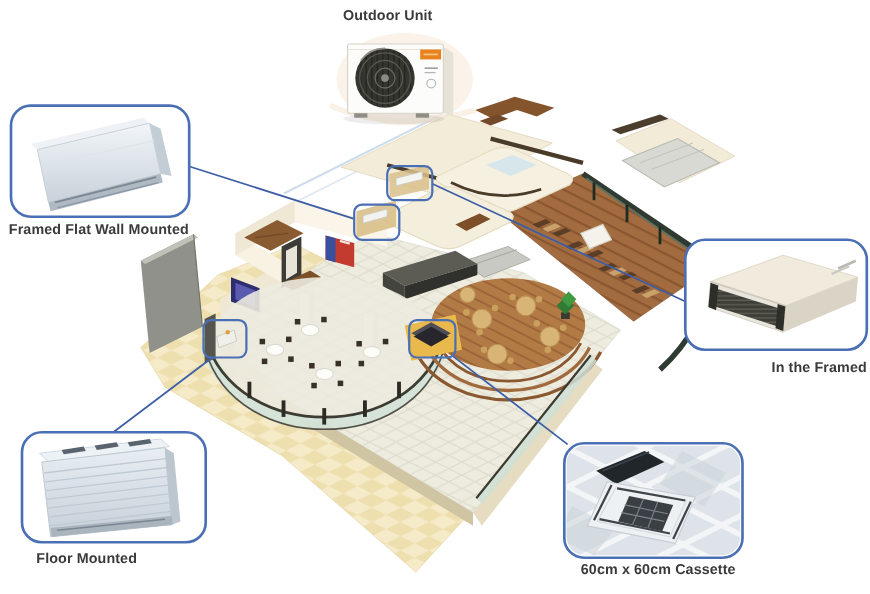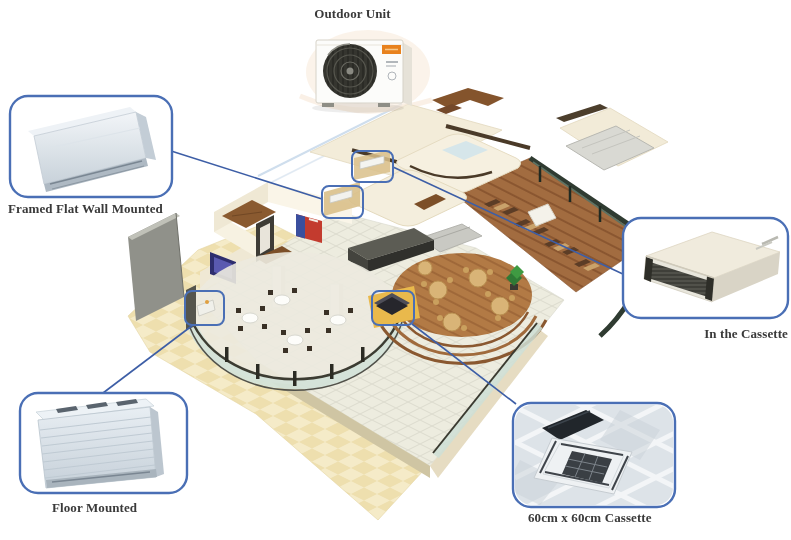--- a/index.html
+++ b/index.html
@@ -1,24 +1,24 @@
 <!DOCTYPE html>
 <html><head>
 <meta charset="utf-8">
 <style>
   html,body{margin:0;padding:0;background:#fff;}
   .stage{position:relative;width:791px;height:540px;background:#ffffff;overflow:hidden;
          font-family:"Liberation Sans",sans-serif;}
   .stage svg{position:absolute;left:0;top:0;}
   .callout-label{position:absolute;font-size:13px;font-weight:bold;color:#3a3a3a;
-                 letter-spacing:.1px;white-space:nowrap;font-family:Liberation Serif, serif;}
+                 letter-spacing:.1px;white-space:nowrap;}
   .lbl-outdoor{left:295px;top:6px;width:115px;text-align:center;}
   .lbl-wall{left:8px;top:201px;}
   .lbl-ceiling{left:610px;top:326px;width:178px;text-align:right;}
-  .lbl-floor{left:33px;top:500px;margin-left:19px;}
+  .lbl-floor{left:33px;top:500px;}
   .lbl-cassette{left:528px;top:510px;width:180px;text-align:left;}
 </style>
 </head>
 <body>
 
 <div class="stage">
 
 <svg width="791" height="540" viewBox="0 0 791 540">
   <defs>
     <pattern id="sand" width="26" height="13" patternUnits="userSpaceOnUse">
@@ -375,17 +375,17 @@
             <line x1="545" y1="472" x2="609" y2="485"></line>
         <line x1="556" y1="441" x2="540" y2="473"></line>
             <line x1="628" y1="456" x2="612" y2="490"></line>
       </g>
     </g>
   </g>
 </svg>
 
 <div class="callout-label lbl-outdoor">Outdoor Unit</div>
 <div class="callout-label lbl-wall">Framed Flat Wall Mounted</div>
-<div class="callout-label lbl-ceiling">In the Cassette</div>
+<div class="callout-label lbl-ceiling">In the Framed</div>
 <div class="callout-label lbl-floor">Floor Mounted</div>
 <div class="callout-label lbl-cassette">60cm x 60cm Cassette</div>
 
 </div>
 
 </body></html>

